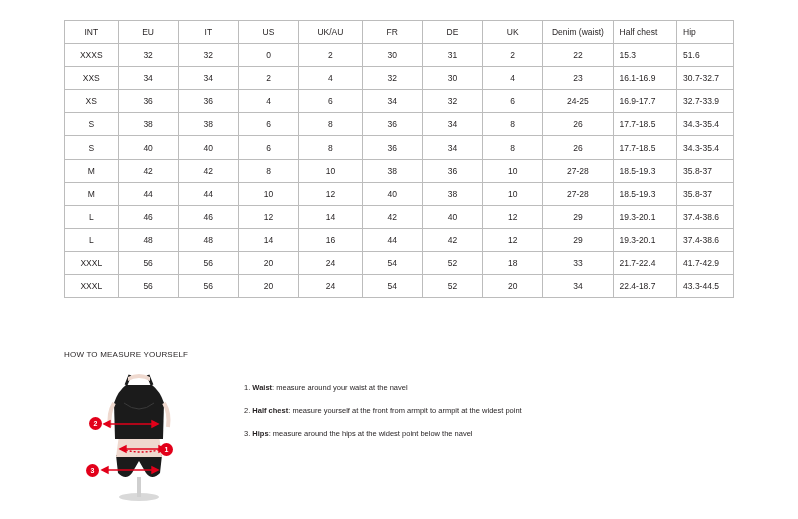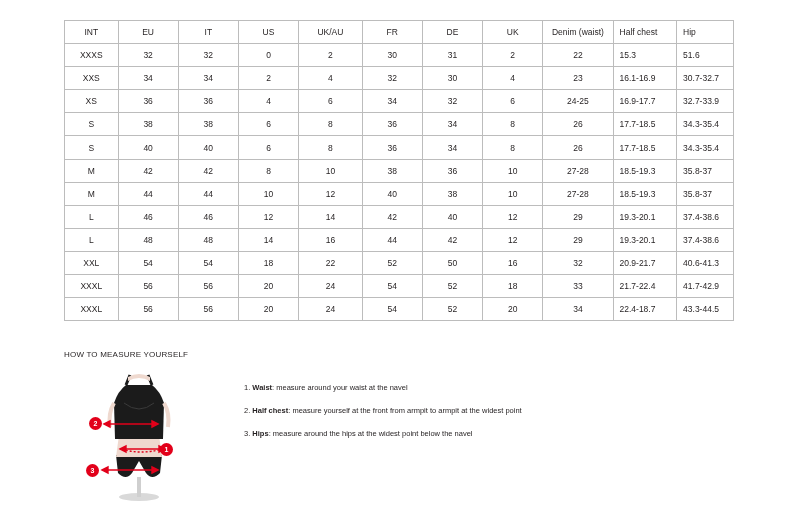--- a/index.html
+++ b/index.html
@@ -271,33 +271,20 @@
           <td>14</td>
           <td>16</td>
           <td>44</td>
           <td>42</td>
           <td>12</td>
           <td>29</td>
           <td class="left-al">19.3-20.1</td>
           <td class="left-al">37.4-38.6</td>
         </tr>
         <tr>
-          <td>XXL</td>
-          <td>54</td>
-          <td>54</td>
-          <td>18</td>
-          <td>22</td>
-          <td>52</td>
-          <td>50</td>
-          <td>16</td>
-          <td>32</td>
-          <td class="left-al">20.9-21.7</td>
-          <td class="left-al">40.6-41.3</td>
-        </tr>
-        <tr>
           <td>XXXL</td>
           <td>56</td>
           <td>56</td>
           <td>20</td>
           <td>24</td>
           <td>54</td>
           <td>52</td>
           <td>18</td>
           <td>33</td>
           <td class="left-al">21.7-22.4</td>

